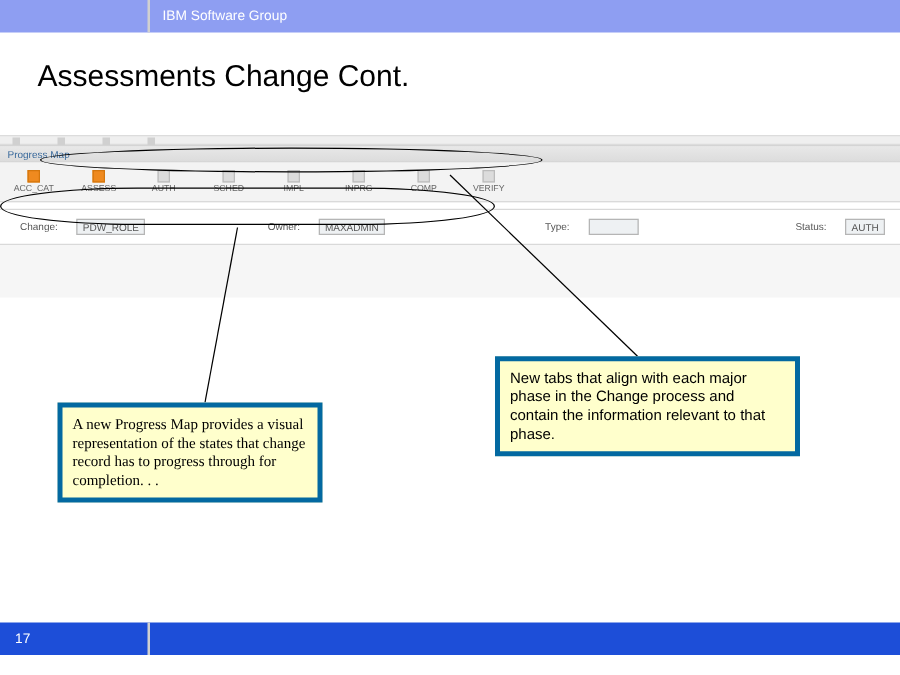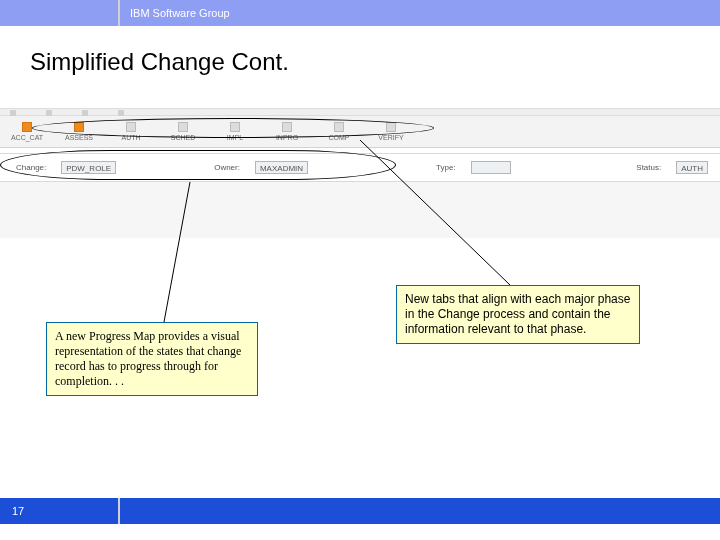--- a/index.html
+++ b/index.html
@@ -147,21 +147,21 @@
     width: 402px; height: 20px;
   }
   .oval-progress {
     top: 150px; left: 0px;
     width: 396px; height: 30px;
     border-radius: 50% / 90%;
   }
   .callout {
     position: absolute;
     background: #ffffcc;
-    border: 1px solid #0369a1;
+    border: 4px solid #0369a1;
     font-size: 12px;
     color: #000;
     padding: 6px 8px;
     line-height: 1.25;
   }
   .callout.left { top: 322px; left: 46px; width: 212px; font-family: Liberation Serif, serif; }
   .callout.right { top: 285px; left: 396px; width: 244px; }
   .bottombar {
     position: absolute;
     left: 0; right: 0; bottom: 16px;
@@ -180,29 +180,30 @@
   }
 </style>
 </head>
 <body>
 
 <div class="topbar">
   <div class="topbar-left"></div>
   <div class="topbar-title">IBM Software Group</div>
 </div>
 
-<div class="slide-title">Simplified Change Cont.</div>
+<div class="slide-title">Assessments Change Cont.</div>
 
 <div class="screenshot-area">
   <div class="toolbar-thin">
     <span class="dot"></span>
       <span class="dot"></span>
       <span class="dot"></span>
       <span class="dot"></span>
   </div>
+  <div class="progress-header">Progress Map</div>
   <div class="progress-row" id="progress-row">
       <div class="progress-step">
         <div class="step-box done"></div>
         <div class="step-label">ACC_CAT</div>
       </div>
       <div class="progress-step">
         <div class="step-box done"></div>
         <div class="step-label">ASSESS</div>
       </div>
       <div class="progress-step">

